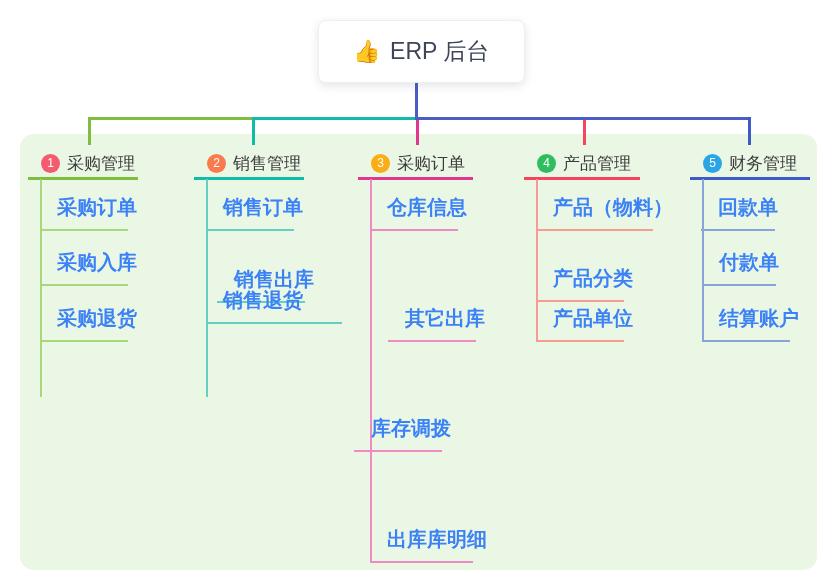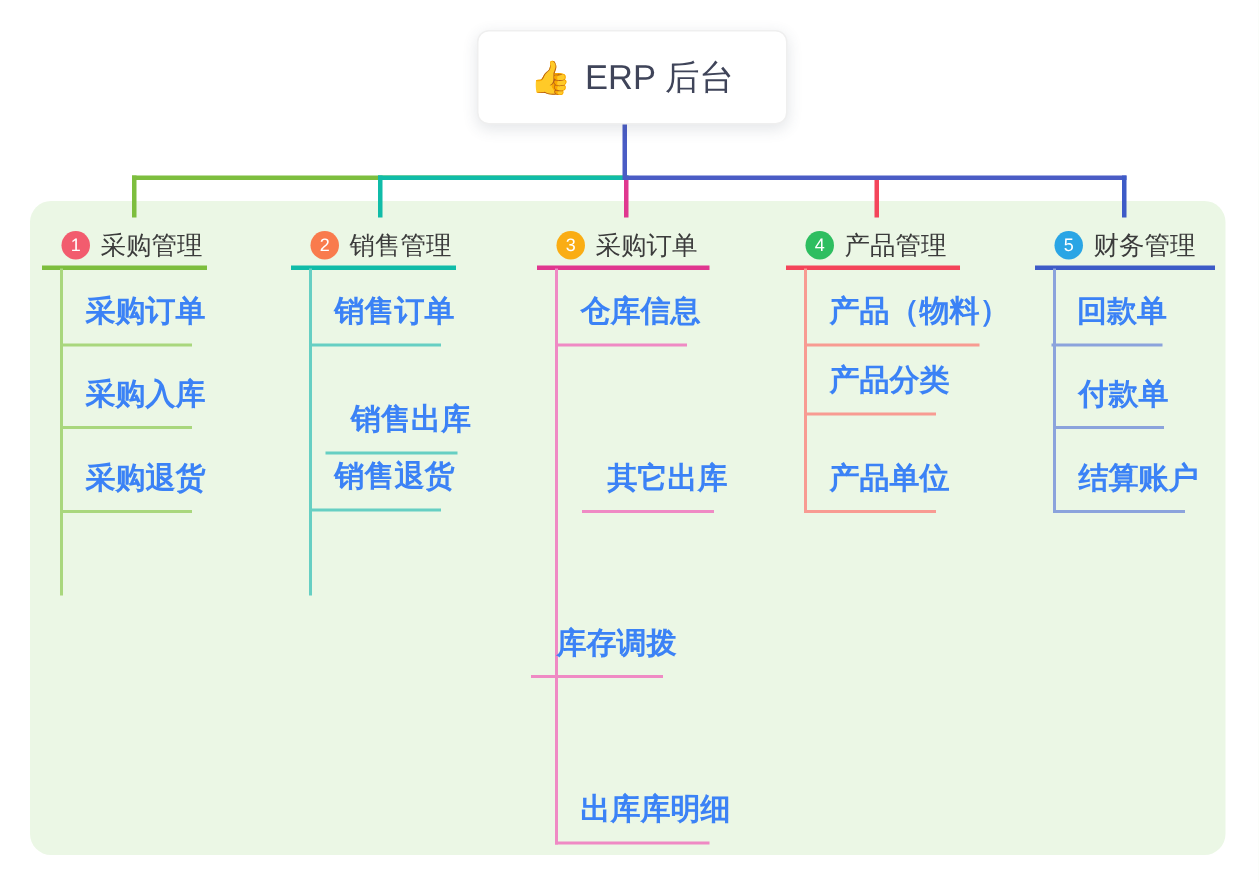--- a/index.html
+++ b/index.html
@@ -66,21 +66,21 @@
       <span class="branch-label">销售管理</span>
     </div>
     <div class="line" style="left: 194px; top: 177px; width: 110px; height: 3px; background: rgb(16, 188, 168);"></div>
     <div class="line" style="left: 206px; top: 179px; width: 2px; height: 217.9px; background: rgb(102, 207, 195);"></div>
     <div class="sub-item" style="left: 206px; top: 199px; width: 88px; border-bottom: 2px solid rgb(102, 207, 195);">
       <span>销售订单</span>
     </div>
     <div class="sub-item" style="left: 206px; top: 271px; width: 88px; border-bottom: 2px solid rgb(102, 207, 195); margin-left: 11px;">
       <span>销售出库</span>
     </div>
-    <div class="sub-item" style="left: 206px; top: 309px; width: 88px; border-bottom: 2px solid rgb(102, 207, 195);">
+    <div class="sub-item" style="left: 206px; top: 292px; width: 88px; border-bottom: 2px solid rgb(102, 207, 195); padding-left: 48px;">
       <span>销售退货</span>
     </div>
     <div class="branch-head" style="left: 358px; top: 150px;">
       <span class="badge" style="background: rgb(250, 173, 20);">3</span>
       <span class="branch-label">采购订单</span>
     </div>
     <div class="line" style="left: 358px; top: 177px; width: 115px; height: 3px; background: rgb(224, 55, 143);"></div>
     <div class="line" style="left: 370px; top: 179px; width: 2px; height: 383.8px; background: rgb(239, 138, 196);"></div>
     <div class="sub-item" style="left: 370px; top: 199px; width: 88px; border-bottom: 2px solid rgb(239, 138, 196);">
       <span>仓库信息</span>
@@ -96,21 +96,21 @@
     </div>
     <div class="branch-head" style="left: 524px; top: 150px;">
       <span class="badge" style="background: rgb(46, 190, 96);">4</span>
       <span class="branch-label">产品管理</span>
     </div>
     <div class="line" style="left: 524px; top: 177px; width: 116px; height: 3px; background: rgb(244, 69, 90);"></div>
     <div class="line" style="left: 536px; top: 179px; width: 2px; height: 162.6px; background: rgb(248, 155, 146);"></div>
     <div class="sub-item" style="left: 536px; top: 199px; width: 117px; border-bottom: 2px solid rgb(248, 155, 146);">
       <span>产品（物料）</span>
     </div>
-    <div class="sub-item" style="left: 536px; top: 245px; width: 88px; border-bottom: 2px solid rgb(248, 155, 146);">
+    <div class="sub-item" style="left: 536px; top: 270px; width: 88px; border-bottom: 2px solid rgb(248, 155, 146);">
       <span>产品分类</span>
     </div>
     <div class="sub-item" style="left: 536px; top: 309.6px; width: 88px; border-bottom: 2px solid rgb(248, 155, 146);">
       <span>产品单位</span>
     </div>
     <div class="branch-head" style="left: 690px; top: 150px;">
       <span class="badge" style="background: rgb(42, 165, 229);">5</span>
       <span class="branch-label">财务管理</span>
     </div>
     <div class="line" style="left: 690px; top: 177px; width: 120px; height: 3px; background: rgb(61, 91, 199);"></div>

